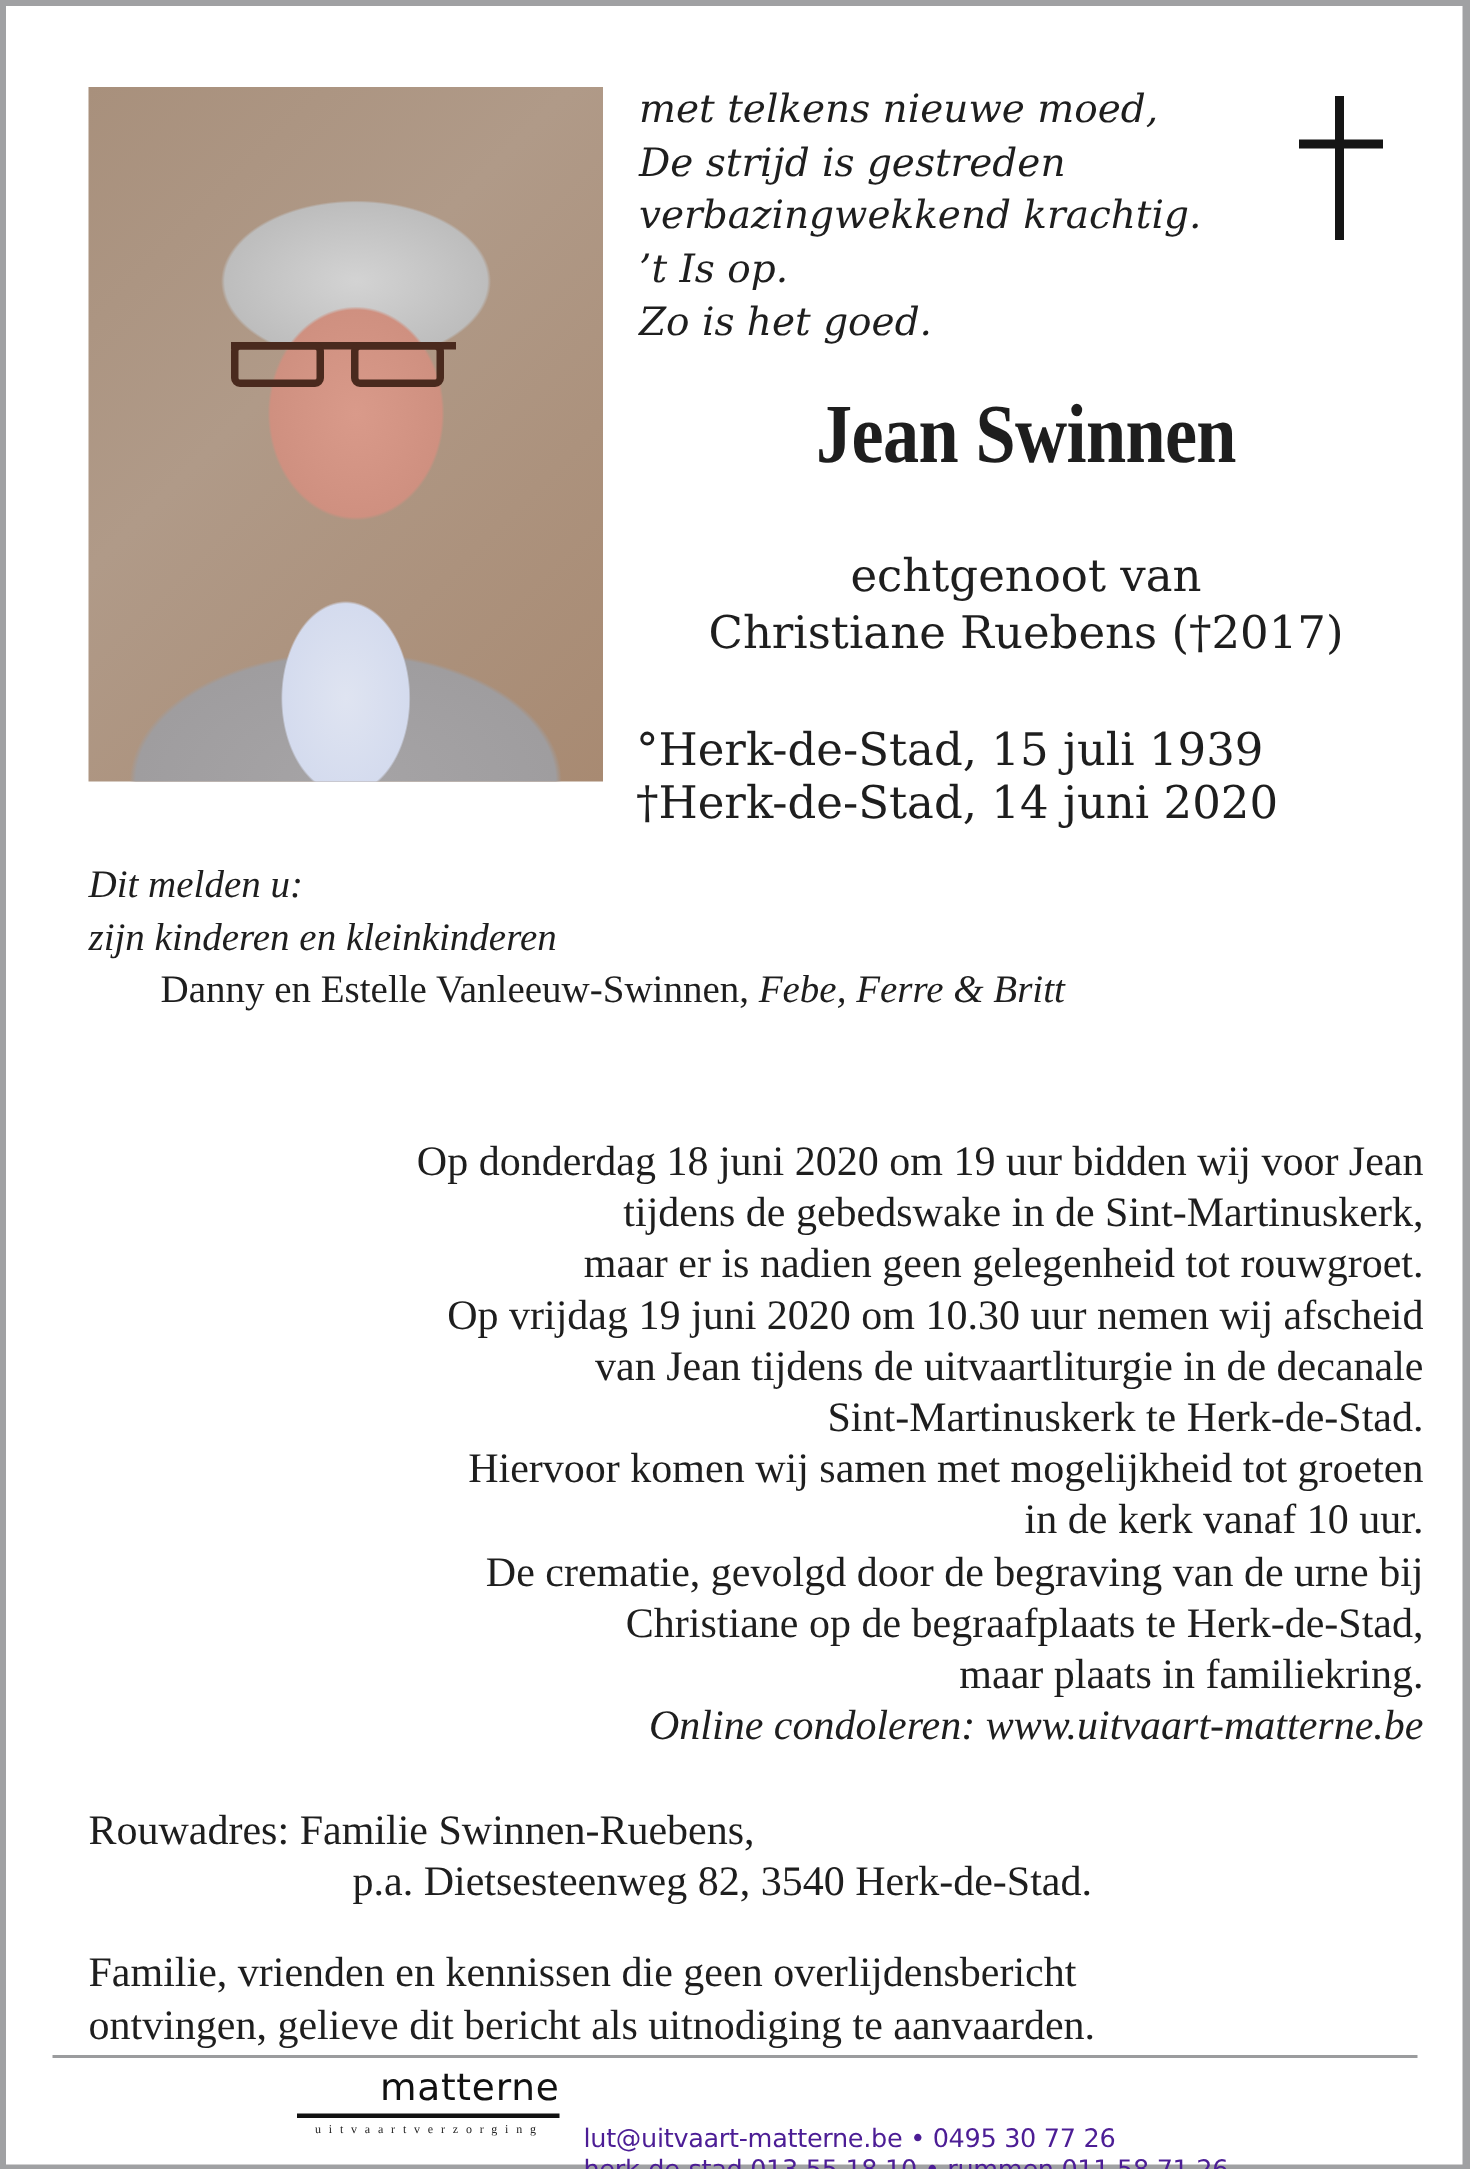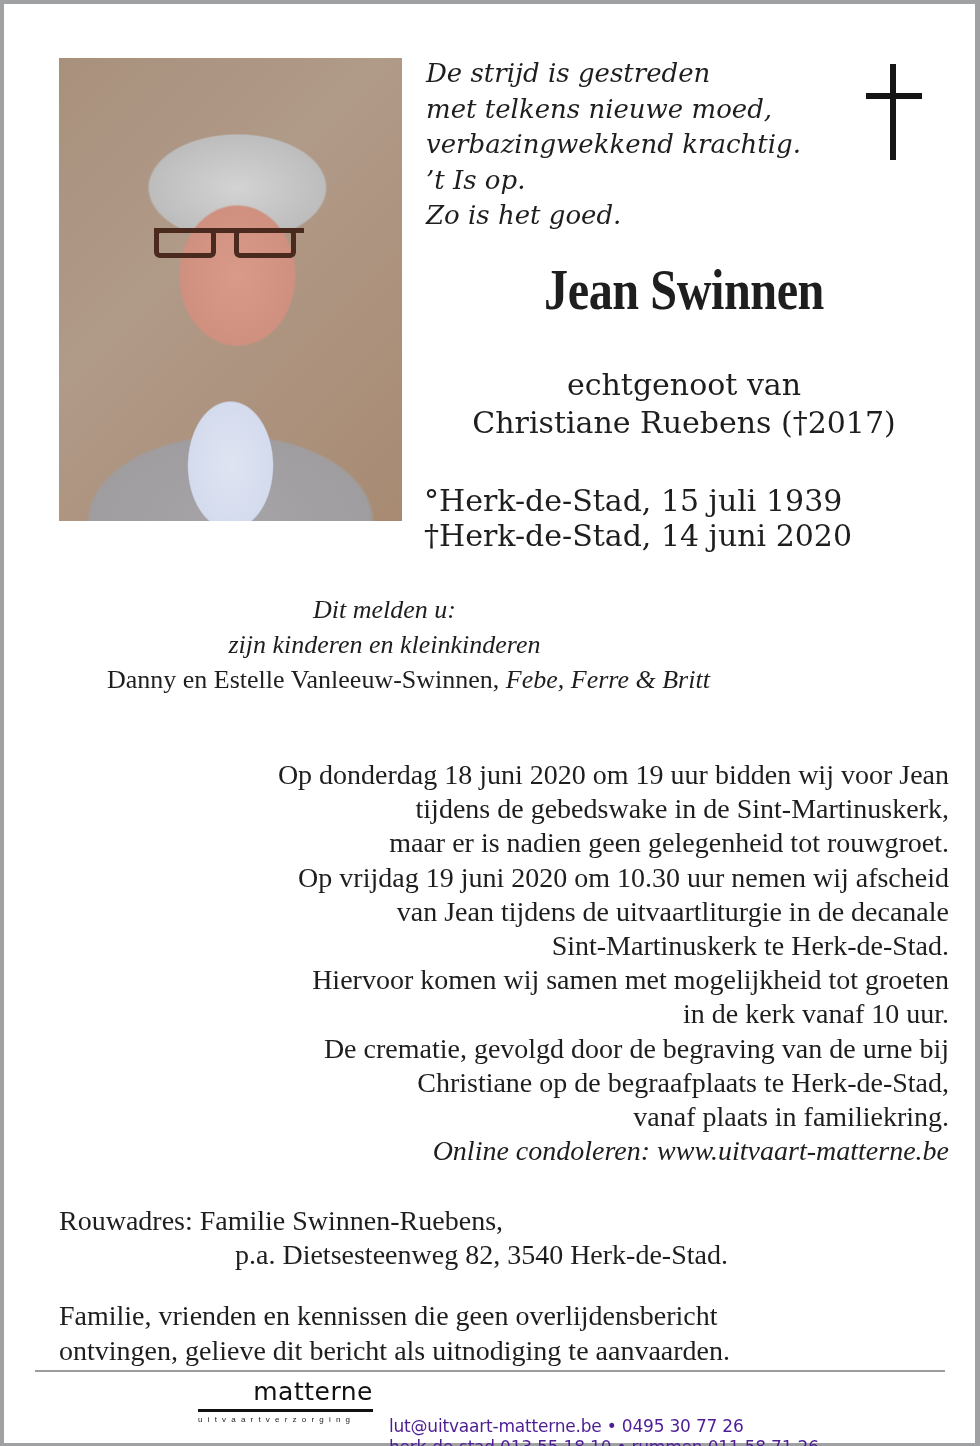--- a/index.html
+++ b/index.html
@@ -49,23 +49,22 @@
     }
     .spouse {
       left: 420px; top: 362px; width: 520px; text-align: center;
       font-size: 30px; line-height: 38px;
     }
     .dates {
       left: 420px; top: 479px; width: 520px; text-align: left;
       font-size: 30px; line-height: 35px;
     }
     .announce {
-      left: 55px; top: 588px; font-size: 26px; line-height: 35px;
+      left: 55px; top: 568px; font-size: 26px; line-height: 35px;
       font-family: "Liberation Serif", serif;
-      text-align: center;
     }
     .announce .it { font-style: italic; }
     .announce .child { padding-left: 48px; white-space: nowrap; }
     .ceremony {
       left: 35px; top: 754px; width: 910px; text-align: right;
       font-family: "Liberation Serif", serif; font-size: 28px; line-height: 34.2px;
     }
     .ceremony .it { font-style: italic; }
     .address {
       left: 55px; top: 1200px; font-family: "Liberation Serif", serif;
@@ -80,42 +79,42 @@
       left: 31px; top: 1366px; width: 910px; height: 2px; background: #9b9c9e;
     }
     .logo { left: 194px; top: 1374px; width: 175px; height: 50px; }
     .logo .word {
       position: absolute; right: 0; top: 0;
       font-family: "DejaVu Sans", sans-serif; font-size: 25px; line-height: 28px;
       color: #111; letter-spacing: 0.5px; text-align: center;
     }
     .logo .bar { position: absolute; left: 0; top: 31px; width: 175px; height: 3px; background: #111; }
     .logo .sub {
-      position: absolute; left: 0; top: 37px; width: 175px;
-      font-family: Liberation Sans, sans-serif; font-size: 8px; letter-spacing: 5.2px; color: #222;
+      position: absolute; left: 12px; top: 37px; width: 175px;
+      font-family: Liberation Serif, serif; font-size: 8px; letter-spacing: 5.2px; color: #222;
       white-space: nowrap;
     }
     .contact {
       left: 385px; top: 1412px; font-family: "DejaVu Sans", sans-serif;
       font-size: 17px; line-height: 21px; color: #4c1d95; white-space: nowrap;
       letter-spacing: -0.2px;
     }
   </style>
 </head>
 <body>
 
 <div class="card">
 
   <div class="abs photo">
     <div class="glasses"></div>
   </div>
 
   <div class="abs poem">
+    <div>met telkens nieuwe moed,</div>
     <div>De strijd is gestreden</div>
-    <div>met telkens nieuwe moed,</div>
     <div>verbazingwekkend krachtig.</div>
     <div>’t Is op.</div>
     <div>Zo is het goed.</div>
   </div>
 
   <div class="abs cross">
     <div class="v"></div>
       <div class="h"></div>
   </div>
 
@@ -143,21 +142,21 @@
     <div>Op donderdag 18 juni 2020 om 19 uur bidden wij voor Jean</div>
     <div>tijdens de gebedswake in de Sint-Martinuskerk,</div>
     <div>maar er is nadien geen gelegenheid tot rouwgroet.</div>
     <div>Op vrijdag 19 juni 2020 om 10.30 uur nemen wij afscheid</div>
     <div>van Jean tijdens de uitvaartliturgie in de decanale</div>
     <div>Sint-Martinuskerk te Herk-de-Stad.</div>
     <div>Hiervoor komen wij samen met mogelijkheid tot groeten</div>
     <div>in de kerk vanaf 10 uur.</div>
     <div>De crematie, gevolgd door de begraving van de urne bij</div>
     <div>Christiane op de begraafplaats te Herk-de-Stad,</div>
-    <div>vanaf plaats in familiekring.</div>
+    <div>maar plaats in familiekring.</div>
     <div class="it">Online condoleren: www.uitvaart-matterne.be</div>
   </div>
 
   <div class="abs address">
     <div>Rouwadres: Familie Swinnen-Ruebens,</div>
     <div class="line2">p.a. Dietsesteenweg 82, 3540 Herk-de-Stad.</div>
   </div>
 
   <div class="abs invite">
     <div>Familie, vrienden en kennissen die geen overlijdensbericht</div>

